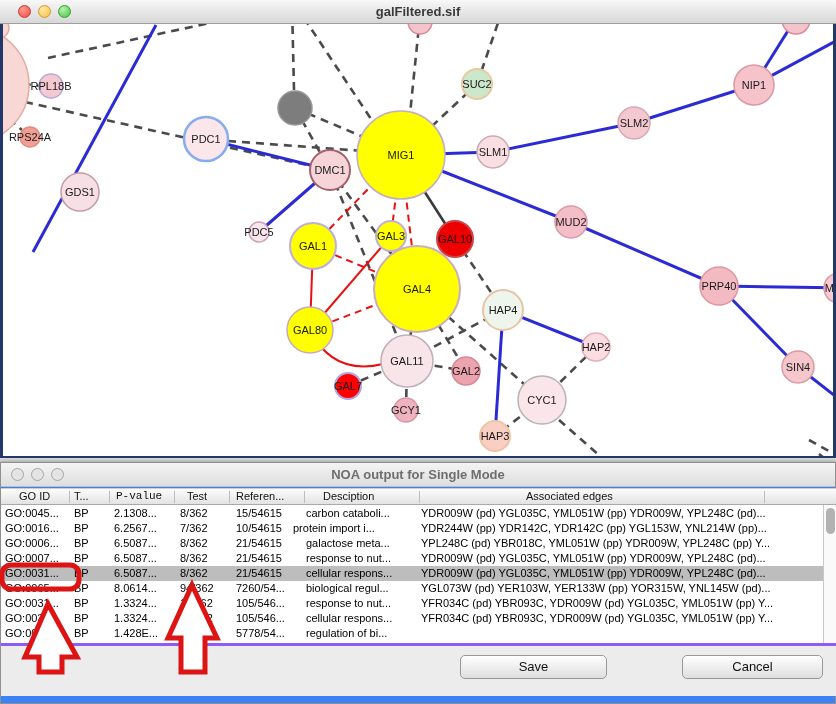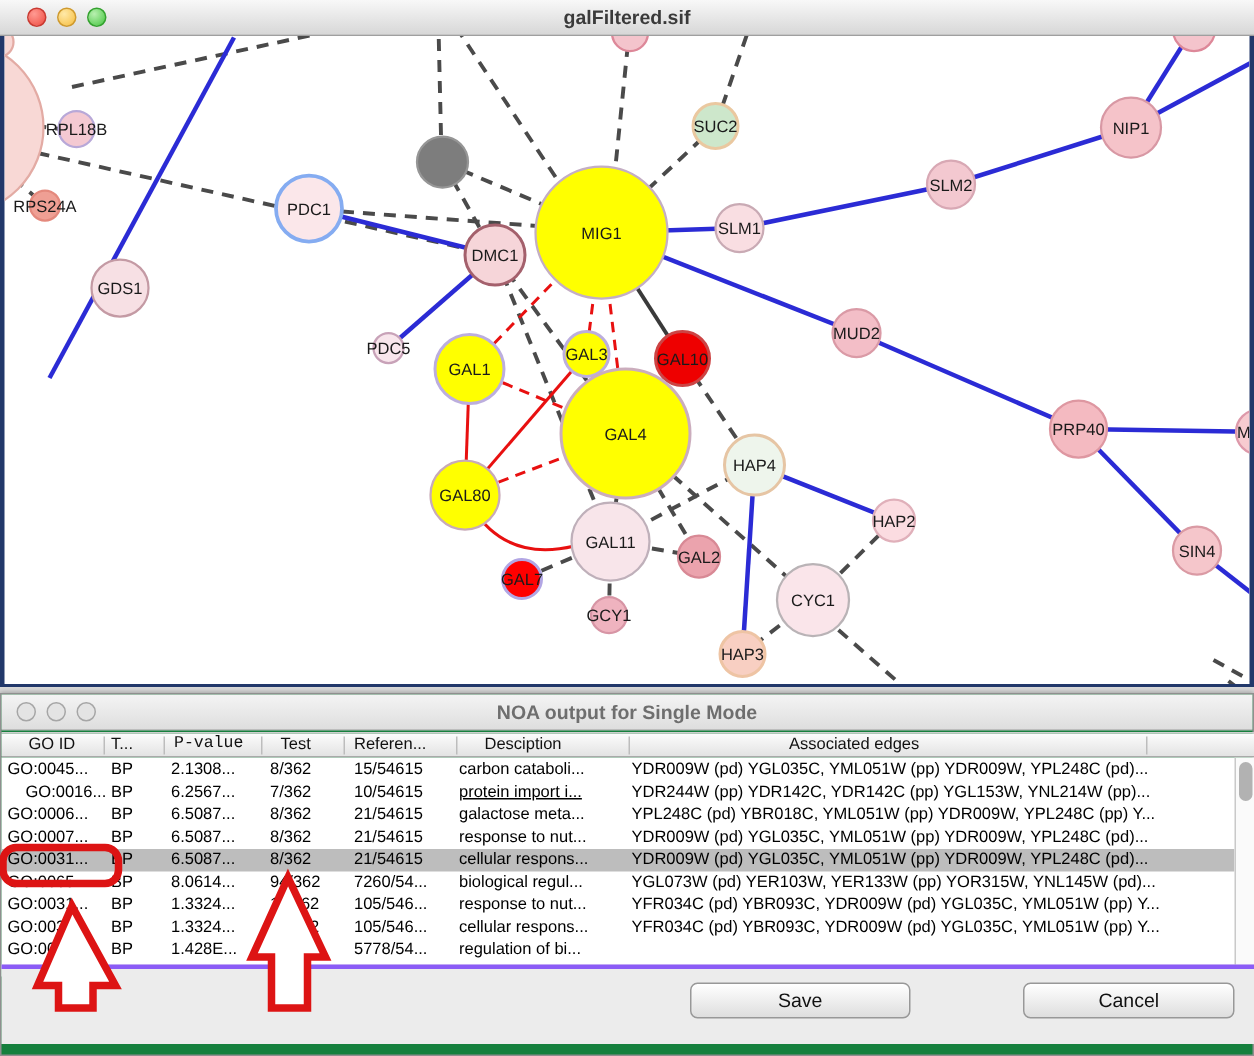--- a/index.html
+++ b/index.html
@@ -12,21 +12,21 @@
     background:linear-gradient(#f8f8f8,#d7d7d7);border-bottom:1px solid #9f9f9f;box-sizing:border-box;}
   .titlebar .title{position:absolute;width:100%;text-align:center;top:4px;font-size:13px;font-weight:bold;color:#3a3a3a;}
   .tl{position:absolute;top:5px;width:13px;height:13px;border-radius:50%;box-sizing:border-box;}
   .tl.red{left:18px;background:radial-gradient(circle at 35% 30%,#ff9a92,#ee4b40);border:1px solid #c93a32;}
   .tl.yellow{left:38px;background:radial-gradient(circle at 35% 30%,#ffe9a8,#f6bd3e);border:1px solid #cf9a2e;}
   .tl.green{left:58px;background:radial-gradient(circle at 35% 30%,#b8f0b0,#45c53f);border:1px solid #34a22f;}
   .tl.inactive{background:#e4e4e4;border:1.5px solid #a6a6a6;}
   #canvas-wrap{position:absolute;left:0;top:24px;width:836px;height:434px;background:#fff;
      border-left:3px solid #22386a;border-right:3px solid #22386a;border-bottom:2px solid #22386a;box-sizing:border-box;overflow:hidden;}
   
-  #noa-window{left:0;top:462px;width:836px;height:242px;background:#15803d;border:1px solid #8f8f8f;
+  #noa-window{left:0;top:462px;width:836px;height:242px;background:#3b82f6;border:1px solid #8f8f8f;
      box-shadow:0 -1px 3px rgba(0,0,0,.25);}
   #noa-titlebar{height:24px;background:linear-gradient(#f4f4f4,#dedede);border-bottom:1px solid #bdbdbd;position:relative;}
   #noa-titlebar .title{position:absolute;width:100%;text-align:center;top:4px;font-size:13px;font-weight:bold;color:#6e6e6e;}
   #noa-header{position:absolute;left:0;top:25px;width:836px;height:17px;
      background:linear-gradient(#fcfcfc,#e3e3e3);border-top:1px solid #cfcfcf;border-bottom:1px solid #a9a9a9;box-sizing:border-box;}
   #noa-header .hcell{position:absolute;top:1px;font-size:11px;color:#111;white-space:nowrap;}
   #noa-header .hsep{position:absolute;top:2px;height:12px;width:1px;background:#bdbdbd;}
   #noa-body{position:absolute;left:0;top:42px;width:836px;height:146px;background:#fff;overflow:hidden;}
   .trow{position:absolute;left:0;width:822px;height:15px;line-height:15px;}
   .trow.selected{background:#bdbdbd;}
@@ -202,26 +202,26 @@
         <div class="trow" style="top: 1px;">
           <div class="tcell" style="left: 4px; width: 62px;">GO:0045...</div>
           <div class="tcell" style="left: 73px; width: 33px;">BP</div>
           <div class="tcell" style="left: 113px; width: 58px;">2.1308...</div>
           <div class="tcell" style="left: 179px; width: 47px;">8/362</div>
           <div class="tcell" style="left: 235px; width: 66px;">15/54615</div>
           <div class="tcell" style="left: 305px; width: 112px;">carbon cataboli...</div>
           <div class="tcell" style="left: 420px; width: 400px;">YDR009W (pd) YGL035C, YML051W (pp) YDR009W, YPL248C (pd)...</div>
         </div>
         <div class="trow" style="top: 16px;">
-          <div class="tcell" style="left: 4px; width: 62px; margin-left: 12px;">GO:0016...</div>
+          <div class="tcell" style="left: 4px; width: 62px;">GO:0016...</div>
           <div class="tcell" style="left: 73px; width: 33px;">BP</div>
           <div class="tcell" style="left: 113px; width: 58px;">6.2567...</div>
           <div class="tcell" style="left: 179px; width: 47px;">7/362</div>
           <div class="tcell" style="left: 235px; width: 66px;">10/54615</div>
-          <div class="tcell" style="left: 305px; width: 112px; text-decoration: underline;">protein import i...</div>
+          <div class="tcell" style="left: 292px; width: 112px;">protein import i...</div>
           <div class="tcell" style="left: 420px; width: 400px;">YDR244W (pp) YDR142C, YDR142C (pp) YGL153W, YNL214W (pp)...</div>
         </div>
         <div class="trow" style="top: 31px; padding-left: 20px;">
           <div class="tcell" style="left: 4px; width: 62px;">GO:0006...</div>
           <div class="tcell" style="left: 73px; width: 33px;">BP</div>
           <div class="tcell" style="left: 113px; width: 58px;">6.5087...</div>
           <div class="tcell" style="left: 179px; width: 47px;">8/362</div>
           <div class="tcell" style="left: 235px; width: 66px;">21/54615</div>
           <div class="tcell" style="left: 305px; width: 112px;">galactose meta...</div>
           <div class="tcell" style="left: 420px; width: 400px;">YPL248C (pd) YBR018C, YML051W (pp) YDR009W, YPL248C (pp) Y...</div>

